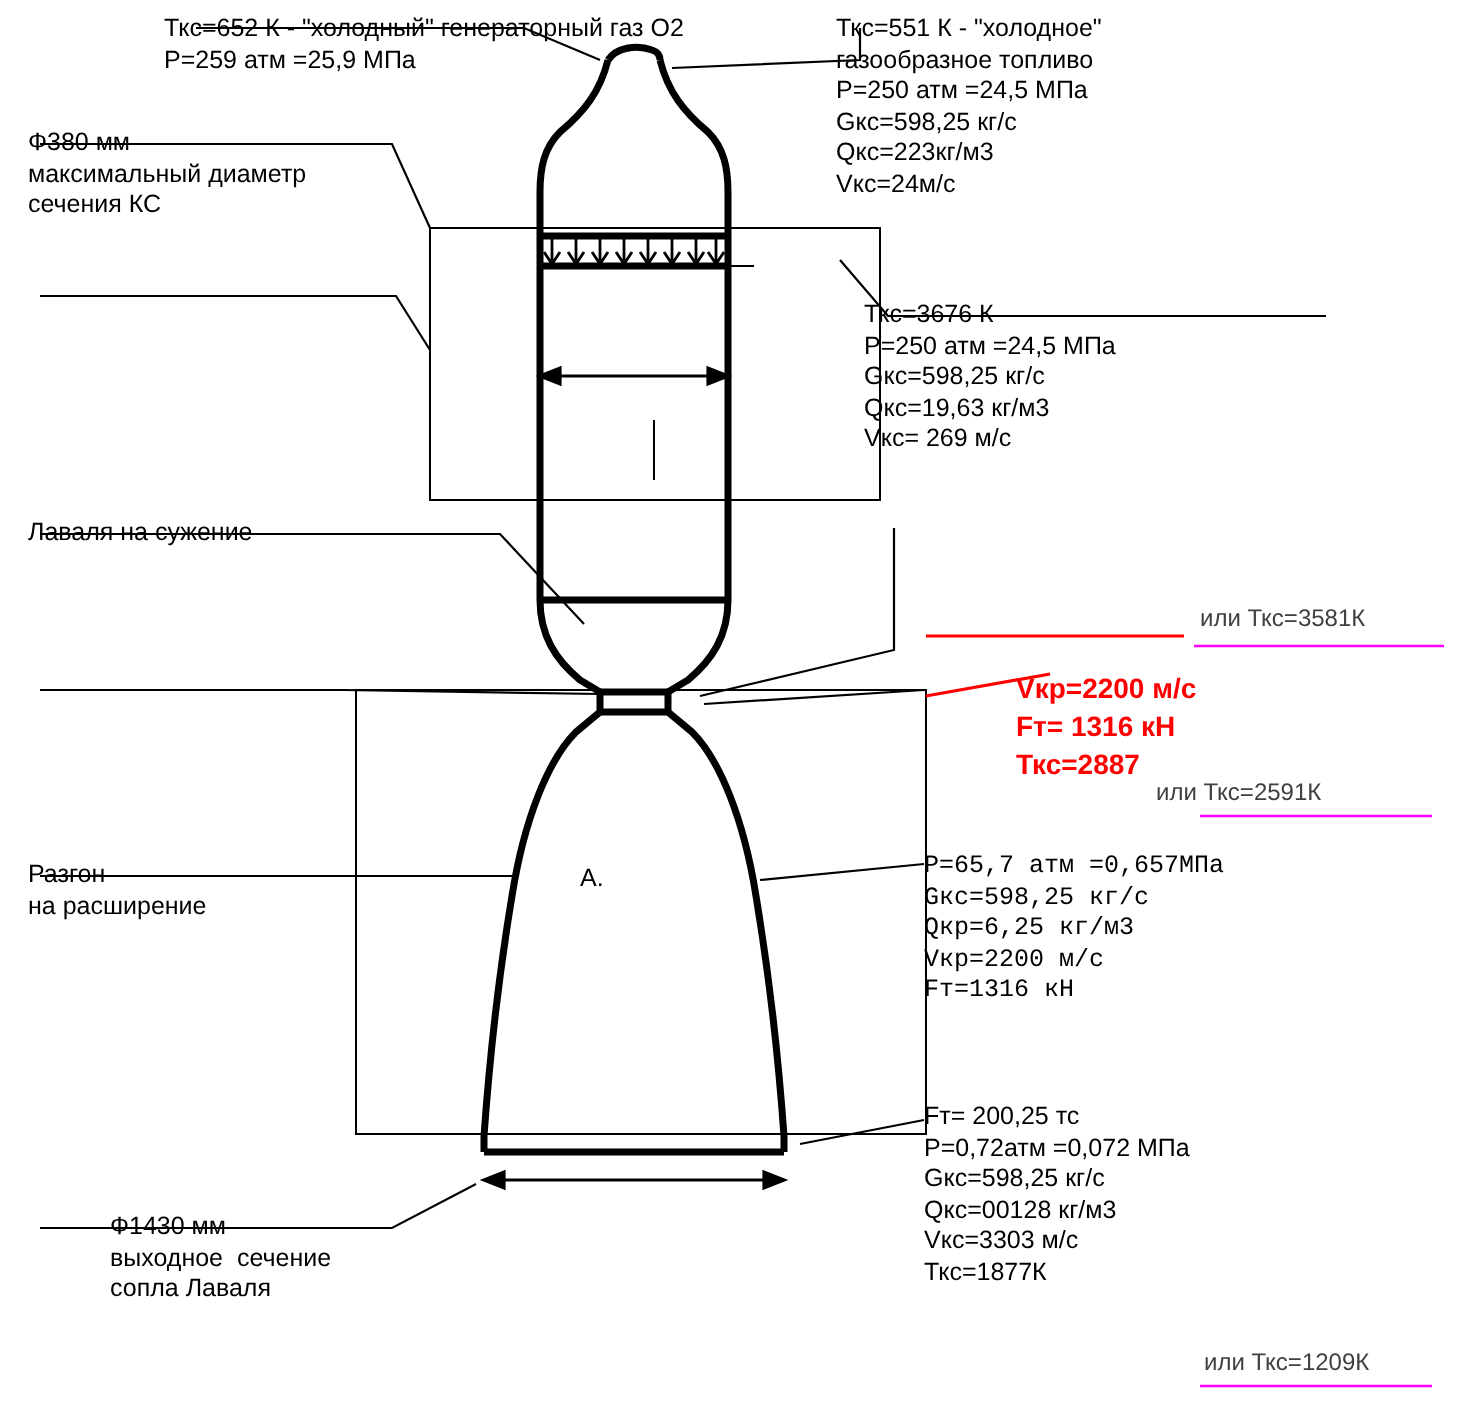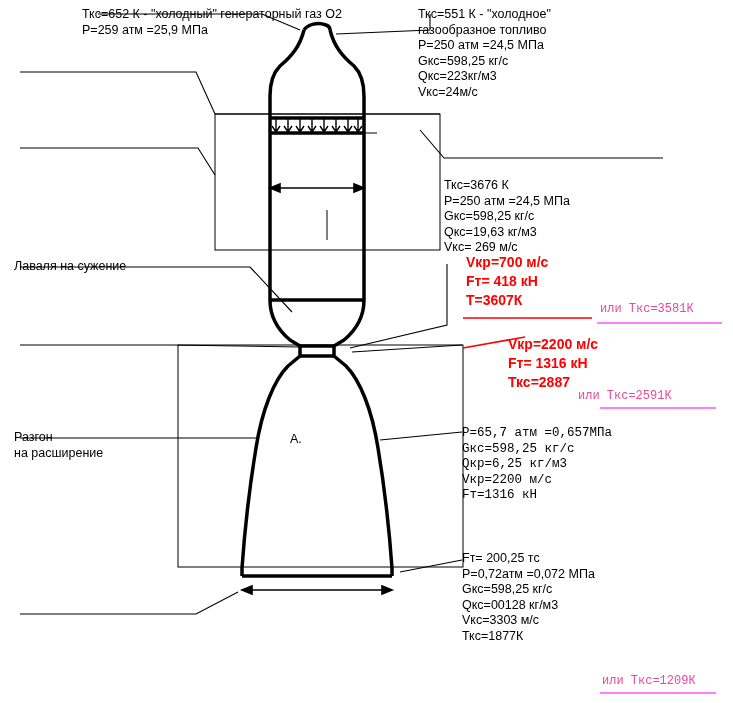--- a/index.html
+++ b/index.html
@@ -22,24 +22,23 @@
     color: #000000;
     white-space: pre;
   }
   .red {
     color: #ff0000;
     font-weight: bold;
     font-size: 14px;
     line-height: 19px;
   }
   .magenta {
-    color: #ec4899;
+    color: #404040;
     font-size: 12px;
     line-height: 15px;
-    font-family: Liberation Mono, monospace;
   }
   svg.overlay {
     position: absolute;
     left: 0;
     top: 0;
     width: 733px;
     height: 703px;
   }
 </style>
 </head>
@@ -124,32 +123,35 @@
   </svg>
 
   <div class="txt" style="left:82px; top:7px;">Ткс=652 К - "холодный" генераторный газ О2
 Р=259 атм =25,9 МПа</div>
   <div class="txt" style="left:418px; top:7px;">Ткс=551 К - "холодное"
 газообразное топливо
 Р=250 атм =24,5 МПа
 Gкс=598,25 кг/с
 Qкс=223кг/м3
 Vкс=24м/с</div>
+  <div class="txt" style="left:14px; top:64px;">Ф380 мм
+максимальный диаметр
+сечения КС</div>
   <div class="txt" style="left:14px; top:259px;">Лаваля на сужение</div>
   <div class="txt" style="left:14px; top:430px;">Разгон
 на расширение</div>
-  <div class="txt" style="left:444px; top:150px;margin-top:28px;">Ткс=3676 К
+  <div class="txt" style="left:55px; top:606px;">Ф1430 мм
+выходное  сечение
+сопла Лаваля</div>
+  <div class="txt" style="left:432px; top:150px;">Ткс=3676 К
 Р=250 атм =24,5 МПа
 Gкс=598,25 кг/с
 Qкс=19,63 кг/м3
 Vкс= 269 м/с</div>
 
-  <div class="txt red" style="left:466px; top:253px;">Vкр=700 м/с
-Fт= 418 кН
-T=3607К</div>
   <div class="txt magenta" style="left:600px; top:302px;">или Ткс=3581К</div>
 
   <div class="txt red" style="left:508px; top:335px;">Vкр=2200 м/с
 Fт= 1316 кН
 Ткс=2887</div>
   <div class="txt magenta" style="left:578px; top:389px;">или Ткс=2591К</div>
 
   <div class="txt" style="left:462px; top:426px;font-family:Liberation Mono, monospace;">Р=65,7 атм =0,657МПа
 Gкс=598,25 кг/с
 Qкр=6,25 кг/м3

